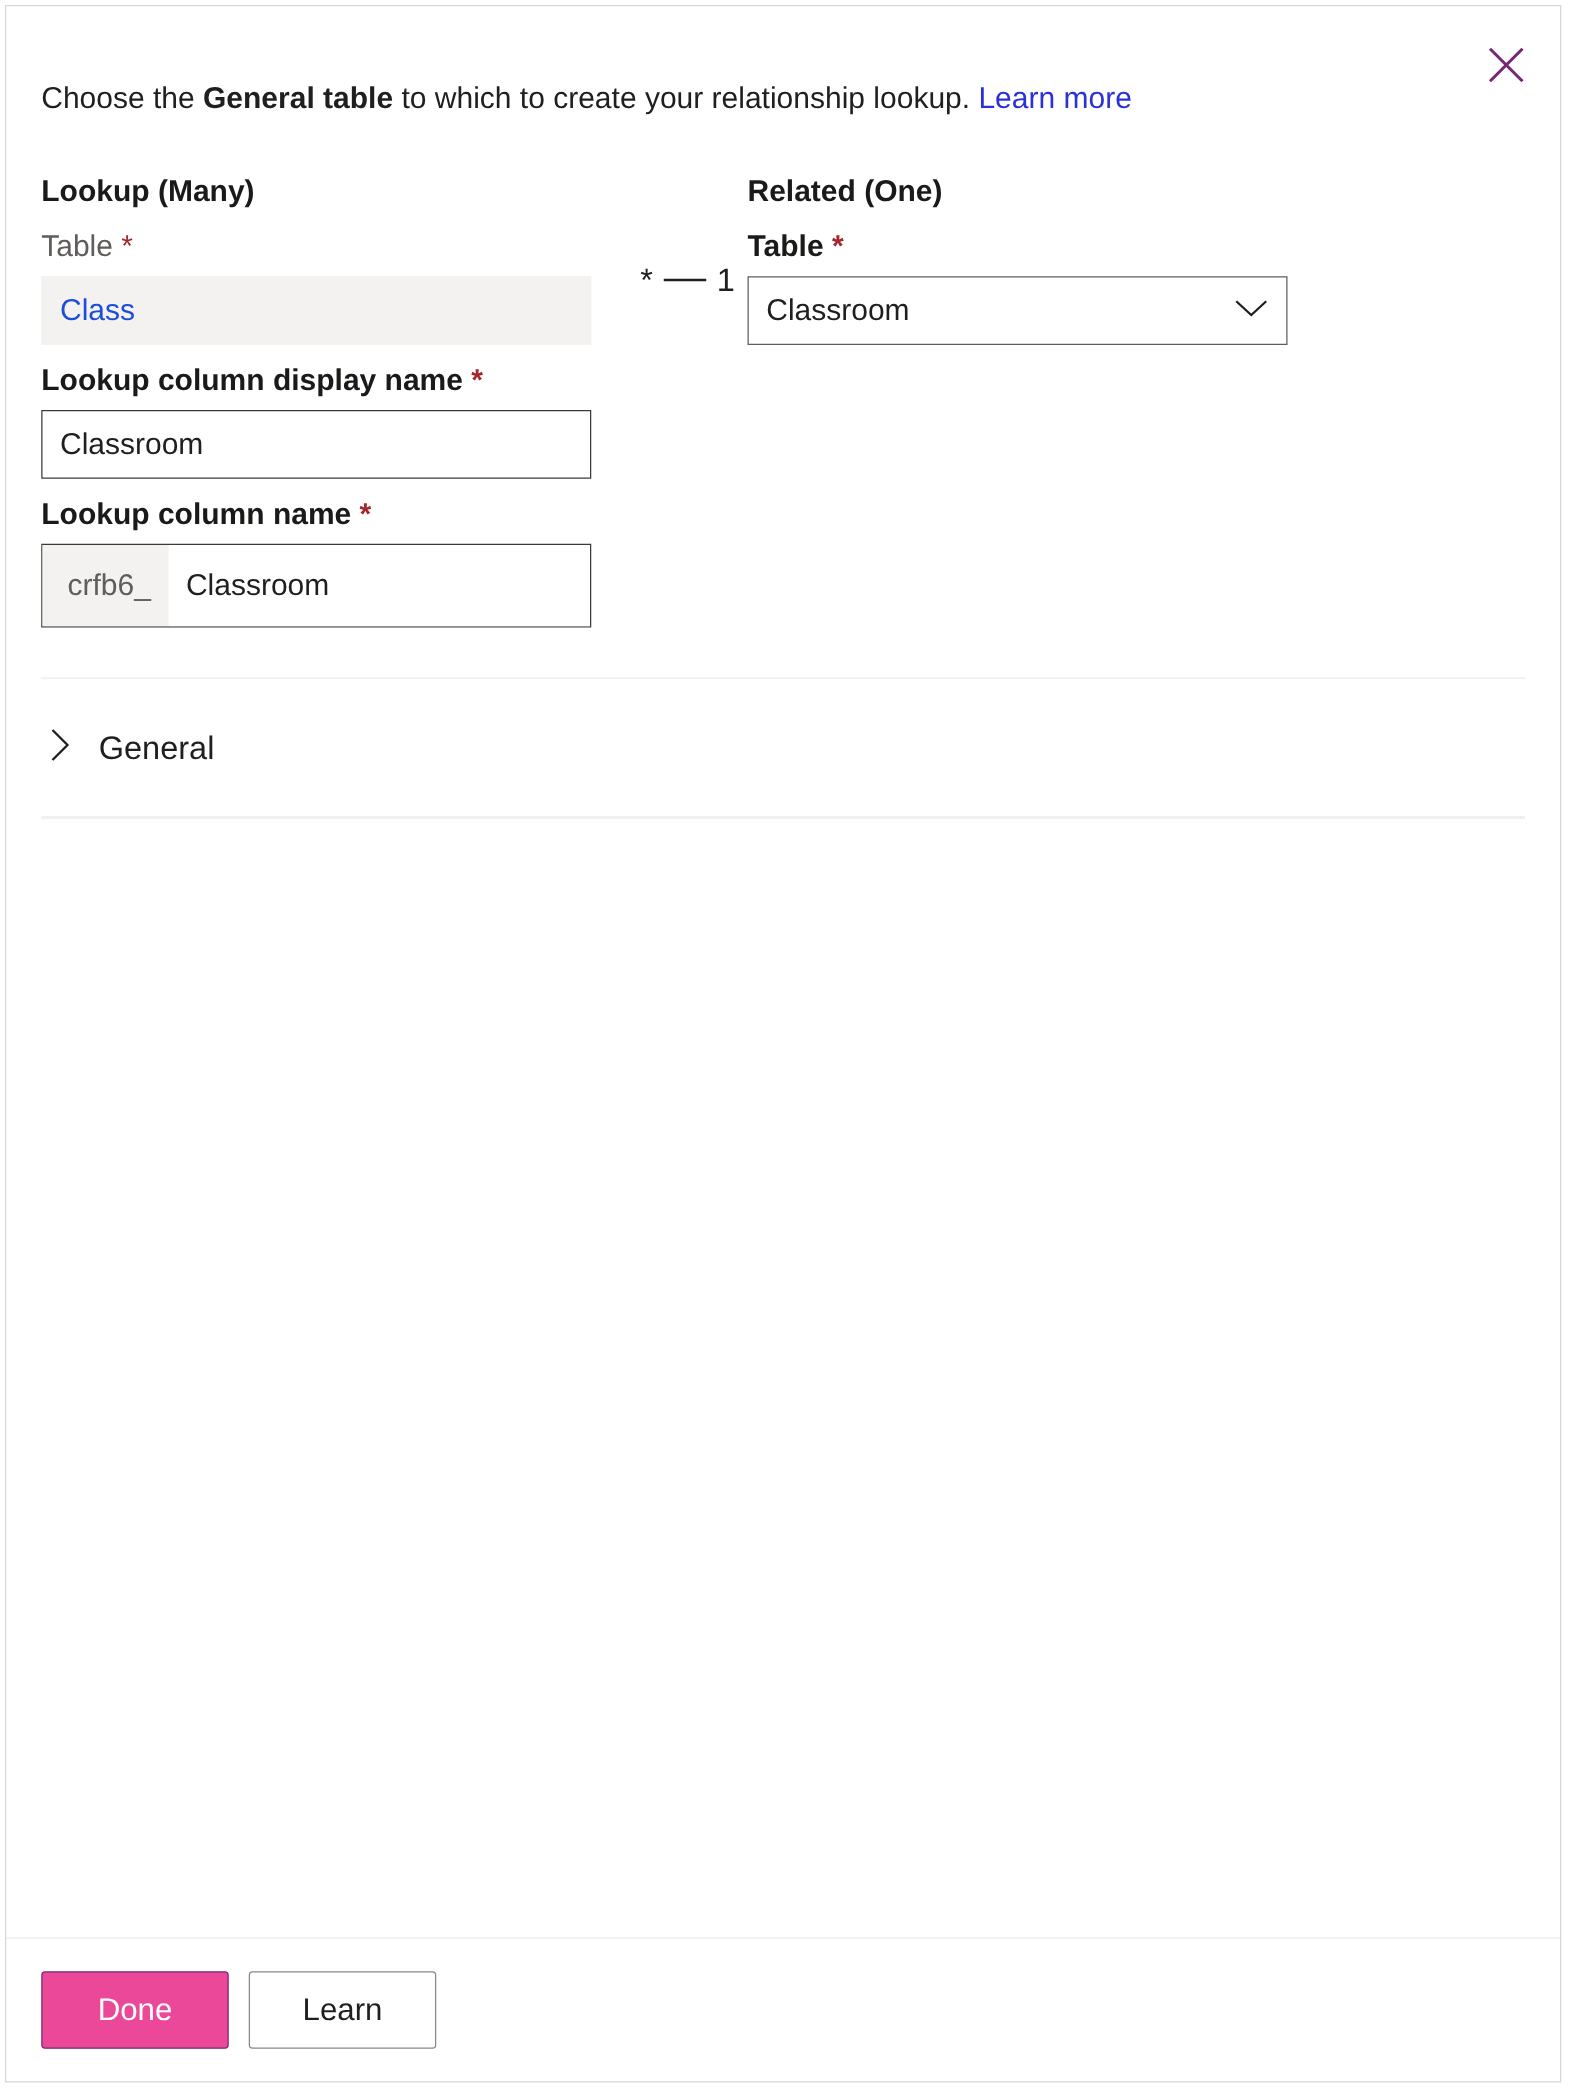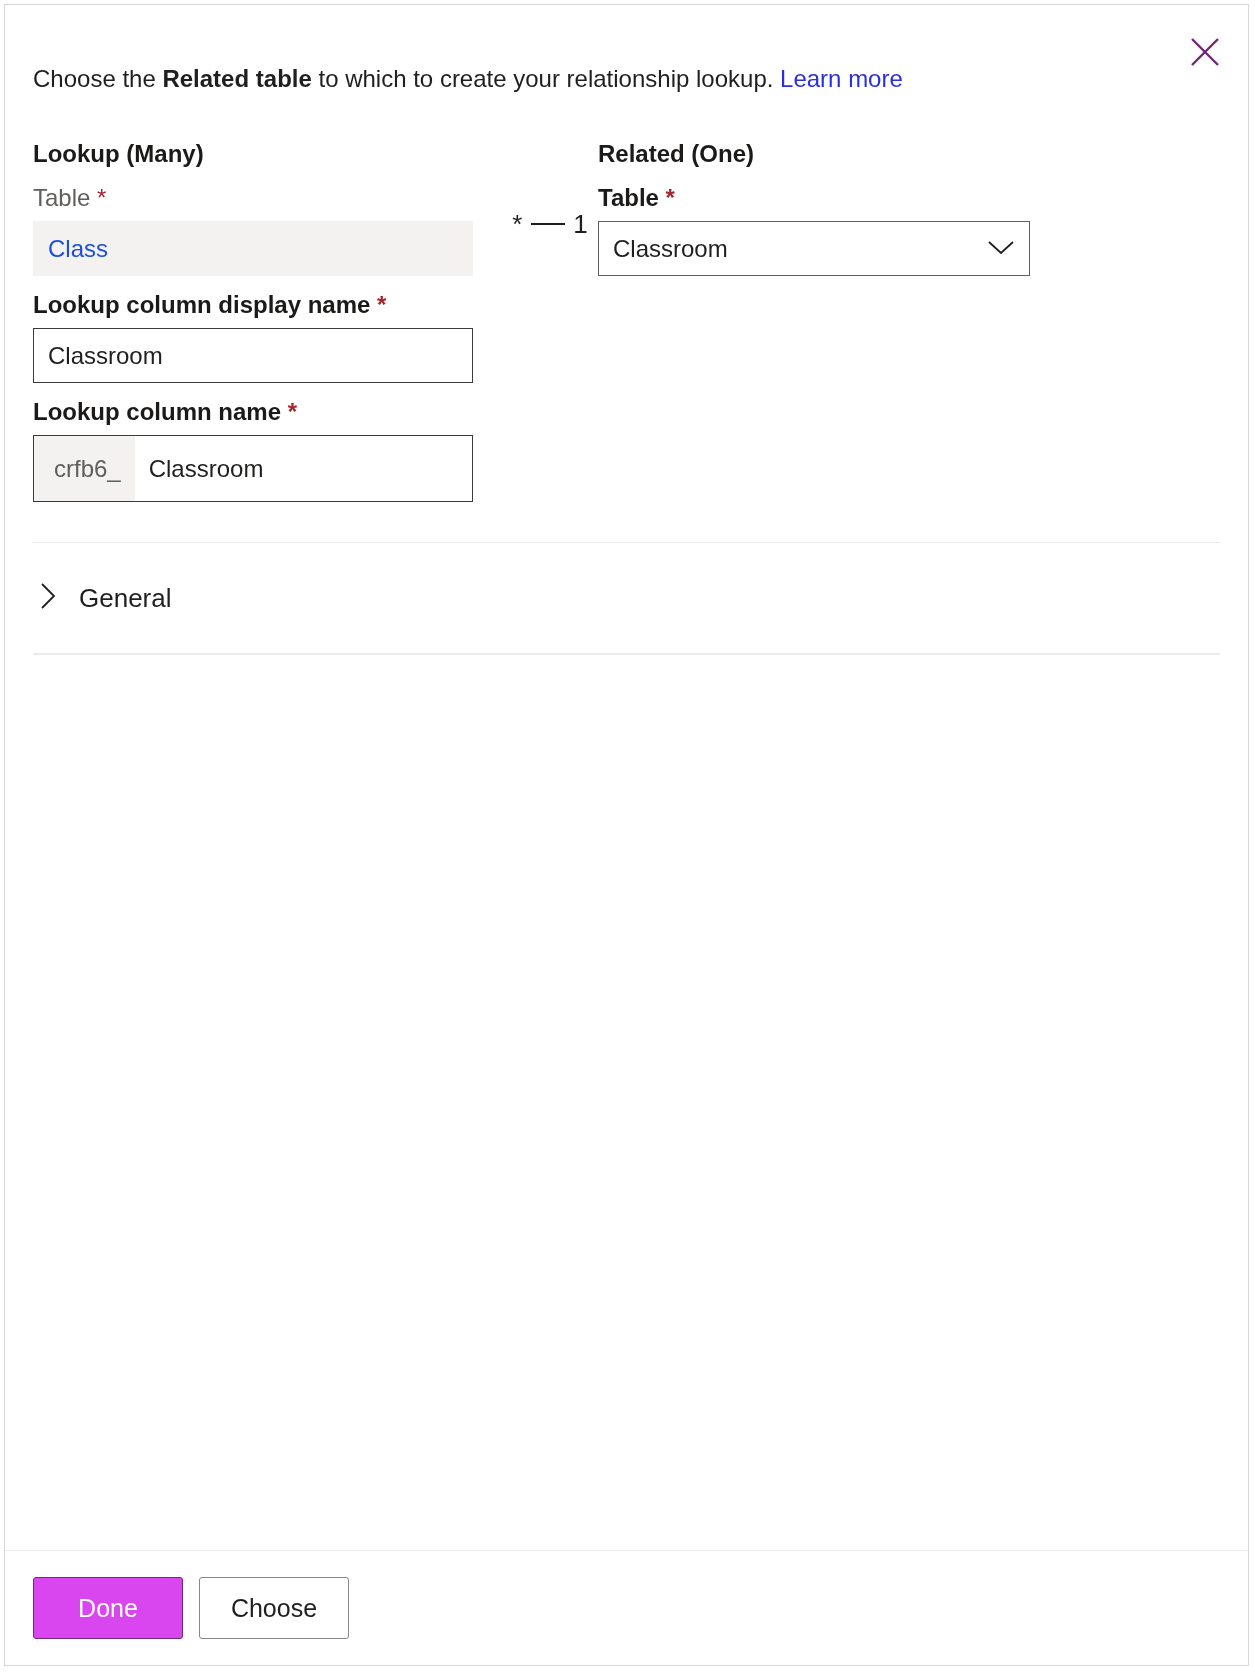--- a/index.html
+++ b/index.html
@@ -233,21 +233,21 @@
     font-size: 25px;
     font-family: "Liberation Sans", sans-serif;
     border-radius: 3px;
     cursor: pointer;
     display: flex;
     align-items: center;
     justify-content: center;
     padding: 0 22px;
   }
   .btn-primary {
-    background: #d946ef;
+    background: #ec4899;
     color: #ffffff;
     border: 1px solid #742774;
   }
   .btn-secondary {
     background: #ffffff;
     color: #201f1e;
     border: 1px solid #8a8886;
   }
 </style>
 </head>
@@ -260,21 +260,21 @@
       <span>
         <svg width="34" height="34" viewBox="0 0 34 34" aria-hidden="true">
           <line x1="4" y1="4" x2="30" y2="30" stroke="#742774" stroke-width="2.4"></line>
           <line x1="30" y1="4" x2="4" y2="30" stroke="#742774" stroke-width="2.4"></line>
         </svg>
       </span>
     </button>
   </div>
 
   <div class="description">
-    <span>Choose the </span><b>Related table</b><span> to which to create your relationship lookup. </span><a class="link">Learn more</a>
+    <span>Choose the </span><b>General table</b><span> to which to create your relationship lookup. </span><a class="link">Learn more</a>
   </div>
 
   <div class="body">
 
     <div class="cols">
 
       <div class="col-left">
         <div class="section-head">Lookup (Many)</div>
         <div class="field-label">
           <span>Table</span>
@@ -345,16 +345,16 @@
 
     <div class="divider" style="margin-top:0"></div>
 
 
     <div class="divider" style="margin-top:0"></div>
 
   </div>
 
   <div class="footer">
     <button class="btn btn-primary">Done</button>
-    <button class="btn btn-secondary">Choose</button>
+    <button class="btn btn-secondary">Learn</button>
   </div>
 
 </div>
 
 </body></html>

